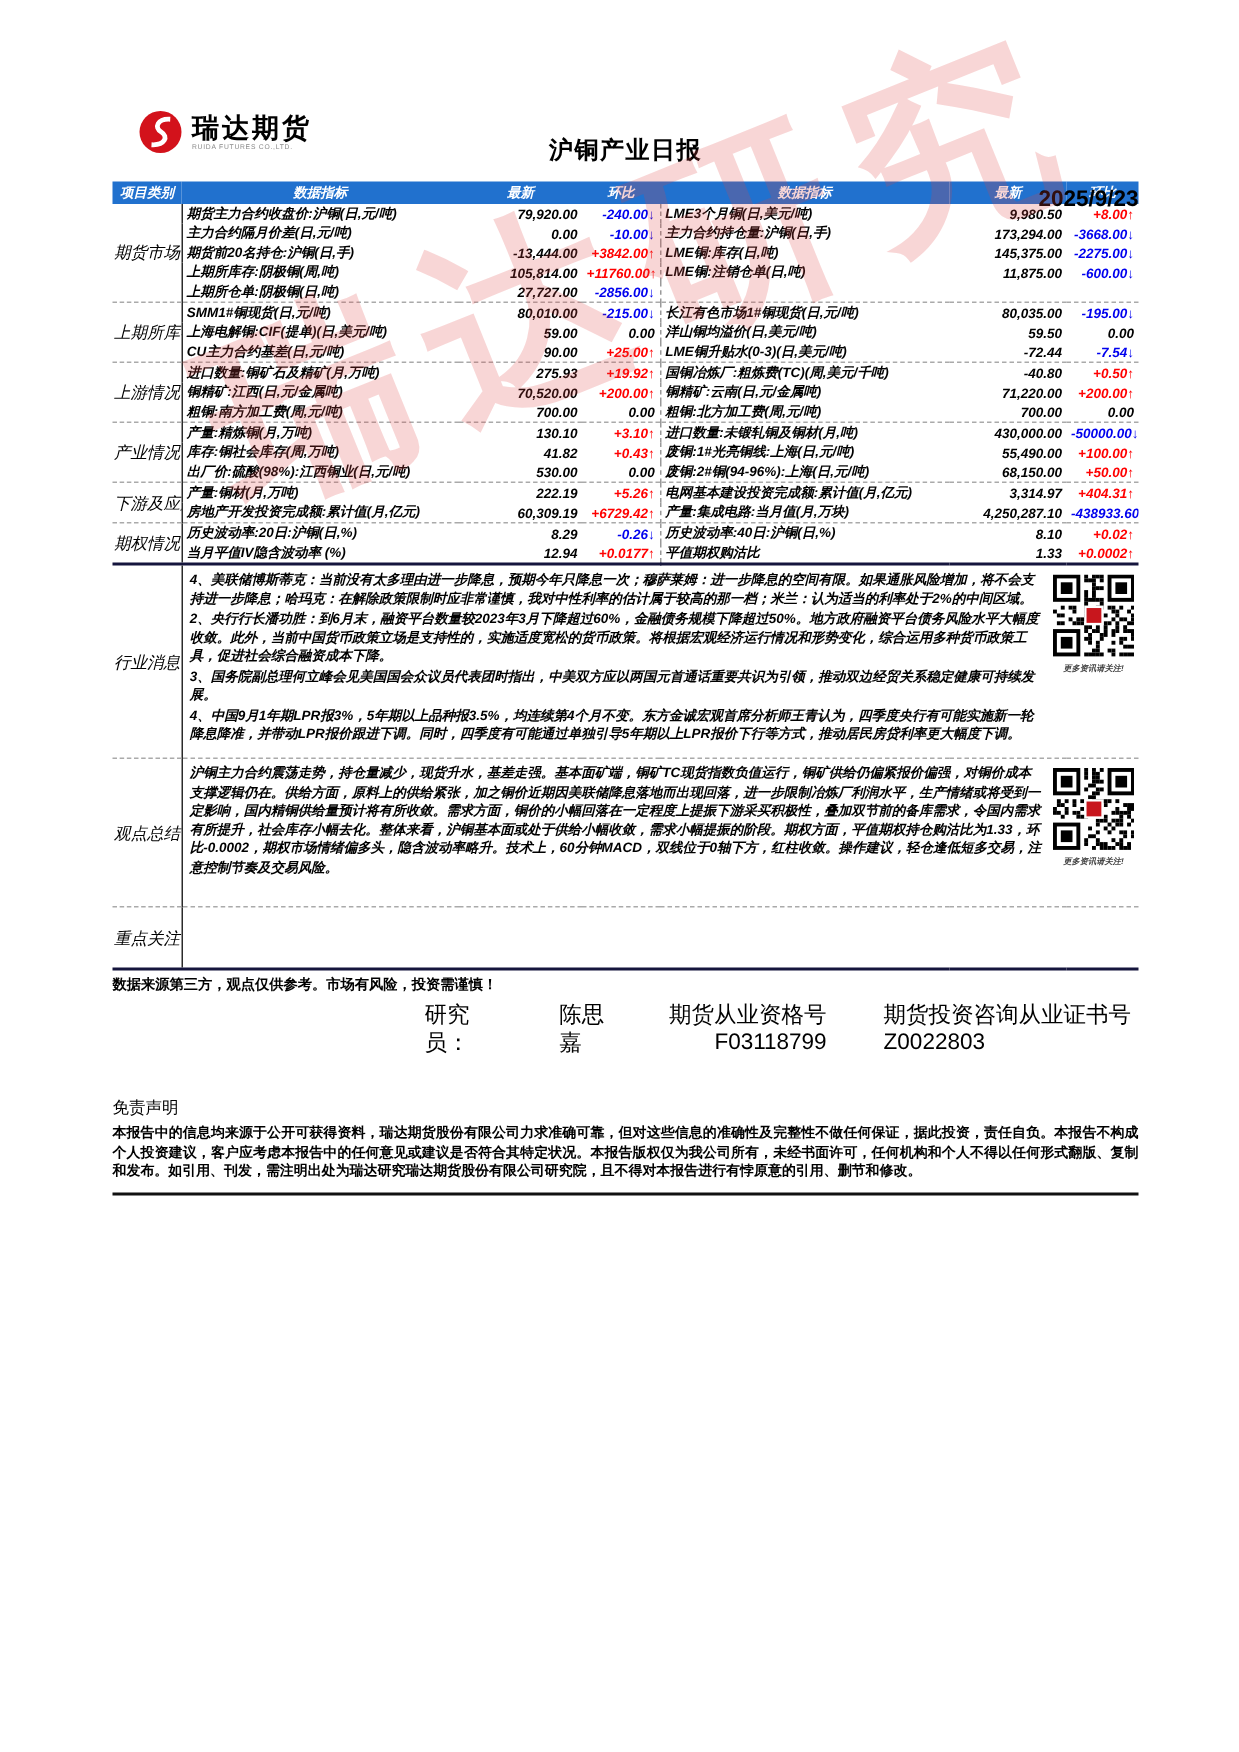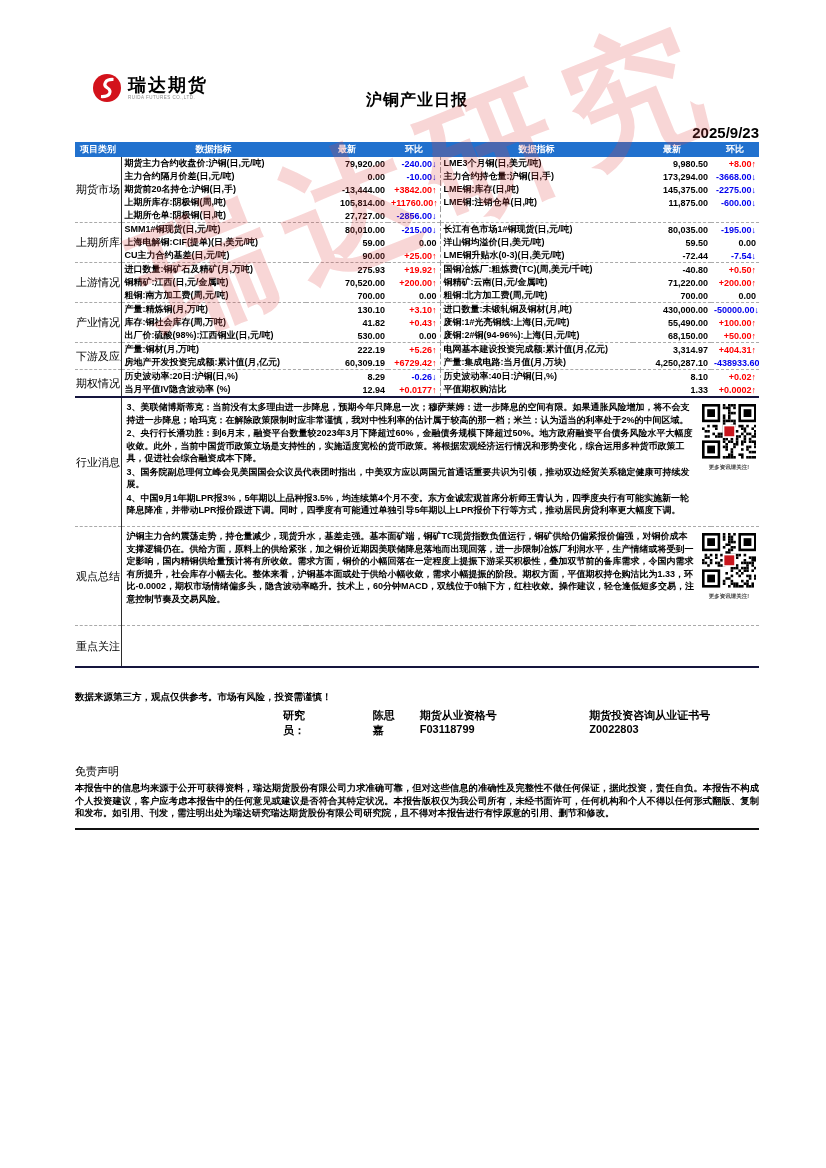--- a/index.html
+++ b/index.html
@@ -7,44 +7,44 @@
        font-family:"Liberation Sans","DejaVu Sans",sans-serif;color:#000;}
   .content{position:absolute;left:75px;top:68px;width:684px;}
   
   .hdr{position:relative;height:50px;}
   .brand{position:absolute;left:16px;top:4px;display:flex;align-items:center;gap:5px;}
   .brand-cn{font-size:18px;font-weight:bold;letter-spacing:2px;line-height:18px;}
   .brand-en{font-size:4.5px;color:#8a8a8a;letter-spacing:.5px;margin-top:1px;}
   .rpt-title{position:absolute;left:0;right:0;top:22px;text-align:center;font-size:16px;font-weight:bold;letter-spacing:1px;}
   .rpt-date{position:absolute;right:0;top:12px;font-size:15px;font-weight:bold;margin-top:44px;}
   
-  table{border-collapse:collapse;table-layout:fixed;width:684px;margin-top:24px;}
+  table{border-collapse:collapse;table-layout:fixed;width:684px;margin-top:3px;font-style:italic;}
   th{background:var(--hbg,#2171CE);color:#fff;font-size:9px;font-weight:bold;height:15px;padding:0 2px;}
   td{font-size:9px;height:13px;padding:0 3px;white-space:nowrap;overflow:hidden;vertical-align:middle;}
   td.cat{text-align:center;border-right:1.5px solid #2b2b2b;font-size:11px;padding:0 1px;}
   td.lbl{font-weight:600;}
   td.val{text-align:right;font-weight:bold;}
   td.chg{text-align:right;font-weight:bold;}
   td.mid{border-left:1px dashed #999;}
   .up{color:var(--pos,#f00);} .down{color:var(--neg,#00f);} .flat{color:#000;}
   tr.sec-top td{border-top:1px dashed #aaa;}
   tr.strong-top td{border-top:2px solid #15153d;}
   tr.strong-bottom td{border-bottom:2.5px solid #15153d;}
   td.longcell{white-space:normal;vertical-align:top;position:relative;padding:3px 64px 3px 5px;line-height:12.5px;font-weight:600;}
   td.longcell .para{margin:0 0 1px 0;}
   .qrbox{position:absolute;right:1px;top:6px;width:58px;text-align:center;}
   .qrbox svg{display:block;margin:0 auto;}
   .qrcap{font-size:5.5px;color:#444;margin-top:2px;font-weight:bold;}
   td.focuscell{height:34px;}
   
-  .src-note{font-size:9.5px;font-weight:bold;margin-top:23px;}
-  .res-line{font-size:11px;font-weight:bold;margin-top:4px;display:flex;}
+  .src-note{font-size:9.5px;font-weight:bold;margin-top:3px;}
+  .res-line{font-size:15px;font-weight:normal;margin-top:4px;display:flex;}
   .res-line .rl{margin-left:208px;}
   .res-line .rn{margin-left:46px;}
-  .res-line .rq{margin-left:14px;}
+  .res-line .rq{margin-left:14px;text-align:right;}
   .res-line .ra{margin-left:38px;}
   .disc-title{font-size:11px;font-weight:normal;margin-top:26px;}
   .disc-text{font-size:9.3px;font-weight:600;line-height:12.5px;margin-top:3px;text-align:justify;}
   .bottom-rule{border-top:2.5px solid #111;margin-top:8px;}
   
   .watermark{position:absolute;left:110px;top:210px;font-size:135px;font-weight:bold;
     color:rgba(225,70,70,.22);transform:rotate(-22deg);transform-origin:left top;
     white-space:nowrap;letter-spacing:18px;pointer-events:none;z-index:6;}
 </style>
 </head>
@@ -235,21 +235,21 @@
           <td class="lbl">当月平值IV隐含波动率 (%)</td>
           <td class="val">12.94</td>
           <td class="chg up">+0.0177↑</td>
           <td class="lbl mid">平值期权购沽比</td>
           <td class="val">1.33</td>
           <td class="chg up">+0.0002↑</td>
         </tr>
         <tr class="strong-top">
           <td class="cat">行业消息</td>
           <td colspan="6" class="longcell" style="height: 122px;">
-            <div class="para">3、美联储博斯蒂克：当前没有太多理由进一步降息，预期今年只降息一次；穆萨莱姆：进一步降息的空间有限。如果通胀风险增加，将不会支持进一步降息；哈玛克：在解除政策限制时应非常谨慎，我对中性利率的估计属于较高的那一档；米兰：认为适当的利率处于2%的中间区域。</div>
+            <div class="para">4、美联储博斯蒂克：当前没有太多理由进一步降息，预期今年只降息一次；穆萨莱姆：进一步降息的空间有限。如果通胀风险增加，将不会支持进一步降息；哈玛克：在解除政策限制时应非常谨慎，我对中性利率的估计属于较高的那一档；米兰：认为适当的利率处于2%的中间区域。</div>
             <div class="para">2、央行行长潘功胜：到6月末，融资平台数量较2023年3月下降超过60%，金融债务规模下降超过50%。地方政府融资平台债务风险水平大幅度收敛。此外，当前中国货币政策立场是支持性的，实施适度宽松的货币政策。将根据宏观经济运行情况和形势变化，综合运用多种货币政策工具，促进社会综合融资成本下降。</div>
             <div class="para">3、国务院副总理何立峰会见美国国会众议员代表团时指出，中美双方应以两国元首通话重要共识为引领，推动双边经贸关系稳定健康可持续发展。</div>
             <div class="para">4、中国9月1年期LPR报3%，5年期以上品种报3.5%，均连续第4个月不变。东方金诚宏观首席分析师王青认为，四季度央行有可能实施新一轮降息降准，并带动LPR报价跟进下调。同时，四季度有可能通过单独引导5年期以上LPR报价下行等方式，推动居民房贷利率更大幅度下调。</div>
             <div class="qrbox">
               <svg width="54.6" height="54.6" viewBox="0 0 54.6 54.6">
                 <rect width="54.6" height="54.6" fill="#fff"></rect>
                 <rect x="20.8" y="0" width="2.6" height="2.6" fill="#000"></rect>
                 <rect x="26" y="0" width="2.6" height="2.6" fill="#000"></rect>
                 <rect x="28.6" y="0" width="2.6" height="2.6" fill="#000"></rect>
                 <rect x="31.200000000000003" y="0" width="2.6" height="2.6" fill="#000"></rect>

